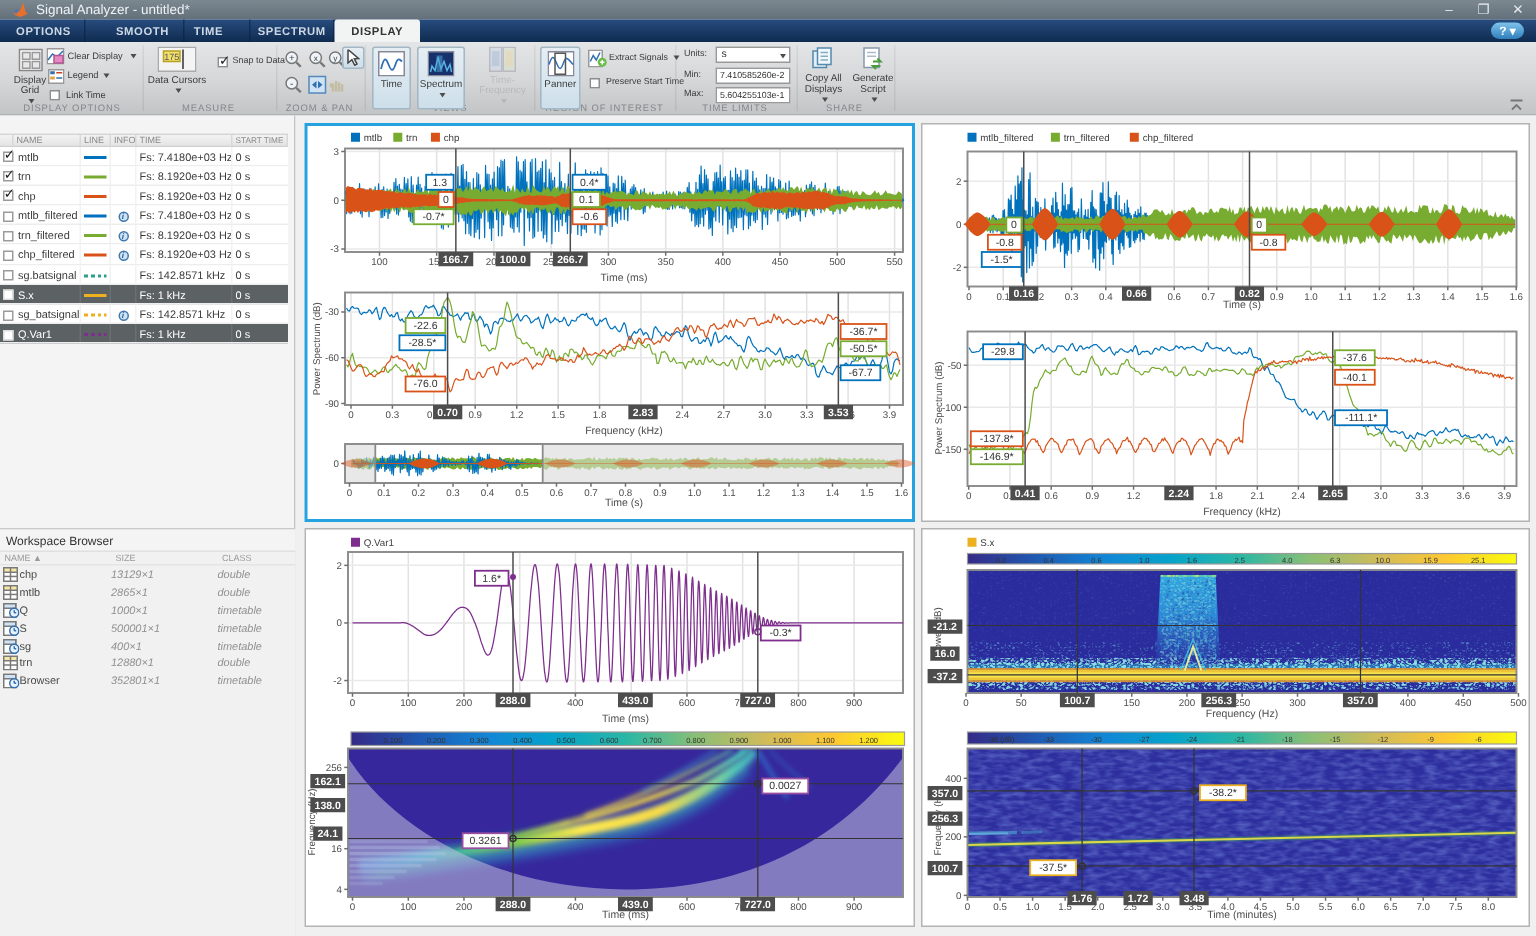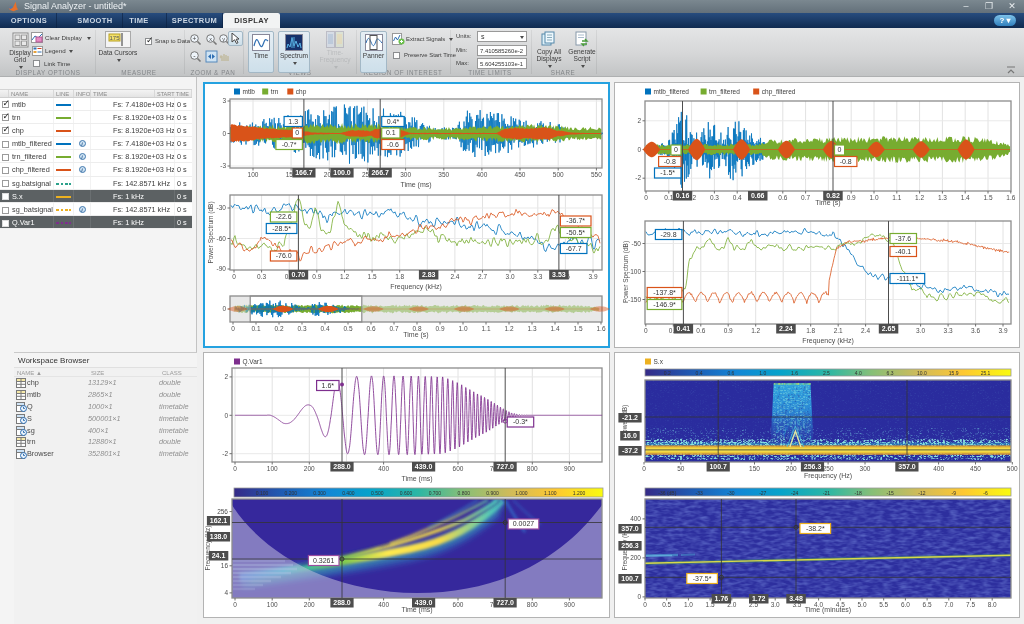--- a/index.html
+++ b/index.html
@@ -25,23 +25,23 @@
 .row.sel{background:#5c6163;color:#fff;} .row.sel .nm,.row.sel .ln,.row.sel .inf,.row.sel .tm{border-right-color:#6a6f71;}
 .cb{width:9px;position:relative;}
 .cb::before{content:"";position:absolute;left:2px;top:3.5px;width:5px;height:5px;background:#fff;border:1px solid #9b9b9b;}
 .ck{position:absolute;z-index:2;left:2.5px;top:-1px;font-size:9px;color:#222;}
 .row.sel .cb::before{border-color:#ddd;}
 .nm{width:45px;padding-left:3px;overflow:hidden;white-space:nowrap;border-right:1px solid #f2f2f2;}
 .ln{width:20px;position:relative;border-right:1px solid #f2f2f2;}
 .lnl{position:absolute;left:2px;top:6px;width:15px;height:0;}
 .inf{width:17px;text-align:center;border-right:1px solid #f2f2f2;}
 .info{display:inline-block;width:7px;height:7px;line-height:7.5px;border-radius:50%;background:#cfe3f3;border:1px solid #4178ad;color:#2a5d92;font-size:5.5px;font-style:italic;font-weight:bold;text-align:center;margin-top:3px;}
-.tm{width:64px;padding-left:2px;overflow:hidden;white-space:nowrap;border-right:1px solid #f2f2f2;margin-left:20px;}
+.tm{width:64px;padding-left:2px;overflow:hidden;white-space:nowrap;border-right:1px solid #f2f2f2;}
 .st{flex:1;padding-left:2px;}
-#wpanel{position:absolute;left:0;top:352px;width:197px;height:272px;background:#f1f1f1;border-top:1px solid #c9c9c9;margin-left:14px;}
+#wpanel{position:absolute;left:0;top:352px;width:197px;height:272px;background:#f1f1f1;border-top:1px solid #c9c9c9;}
 .whead{display:flex;height:10px;border-top:1px solid #e0e0e0;border-bottom:1px solid #e4e4e4;font-size:6px;color:#9a9a9a;}
 .whead span{padding-left:3px;line-height:10.5px;}
 .wrow{display:flex;height:11.9px;line-height:11.9px;font-size:7.3px;color:#4a4a4a;}
 .wic{width:13px;padding-left:2px;}.wic svg{margin-top:1px;}
 .wnm{width:61px;}
 .wsz{width:71px;color:#909090;font-style:italic;}
 .wcl{flex:1;color:#909090;font-style:italic;}
 #darea{position:absolute;left:197px;top:77px;width:827px;height:547px;background:#f0f0f0;}
 .panel{position:absolute;background:#fff;}
 #svgo{position:absolute;left:0;top:0;z-index:5;}

